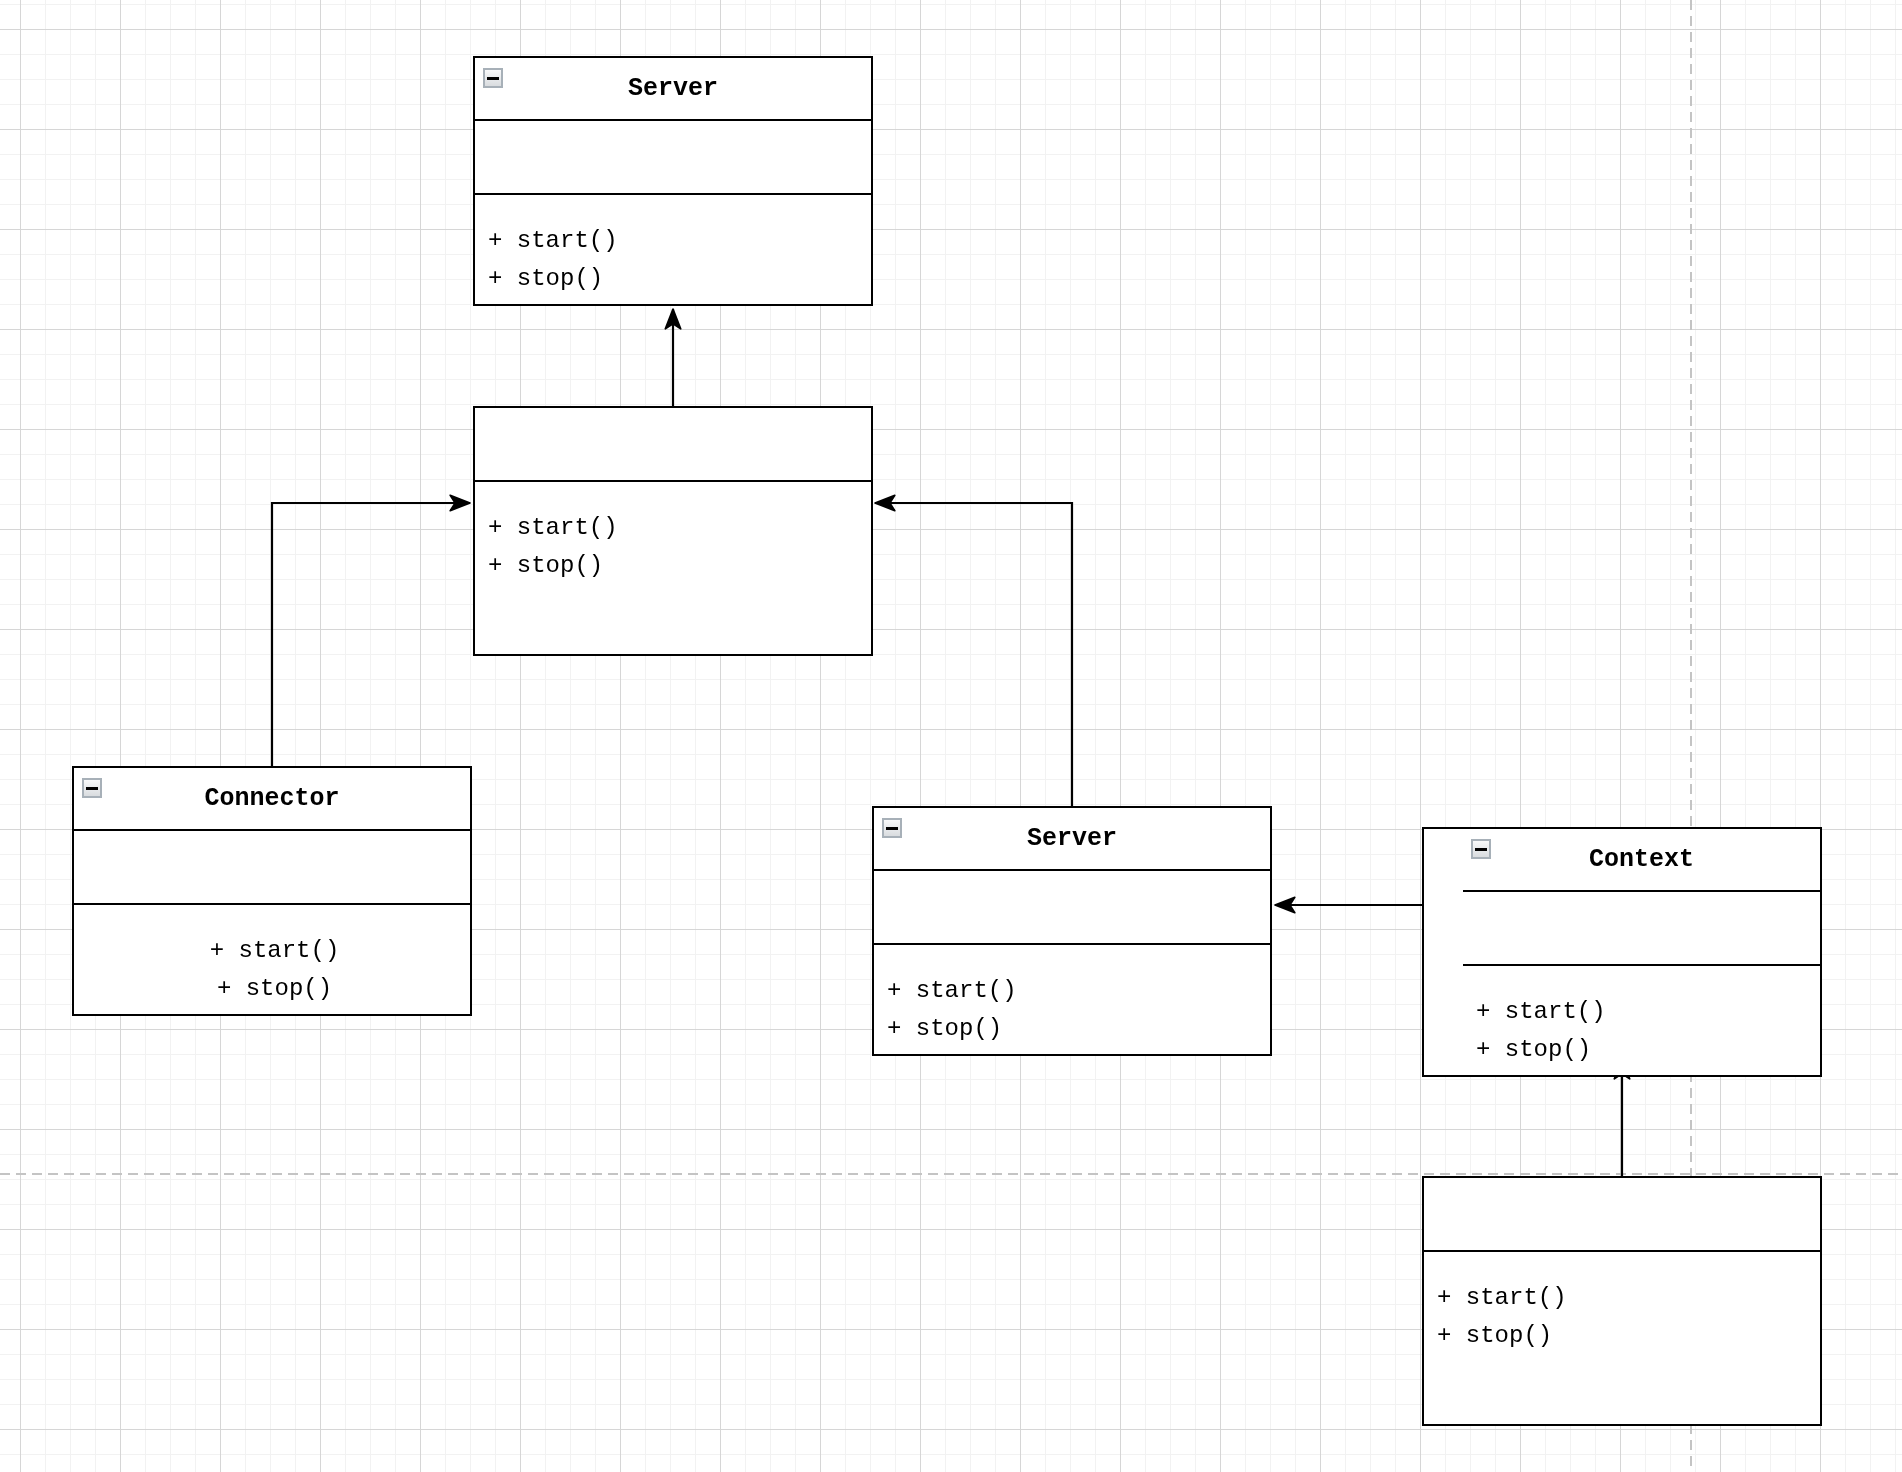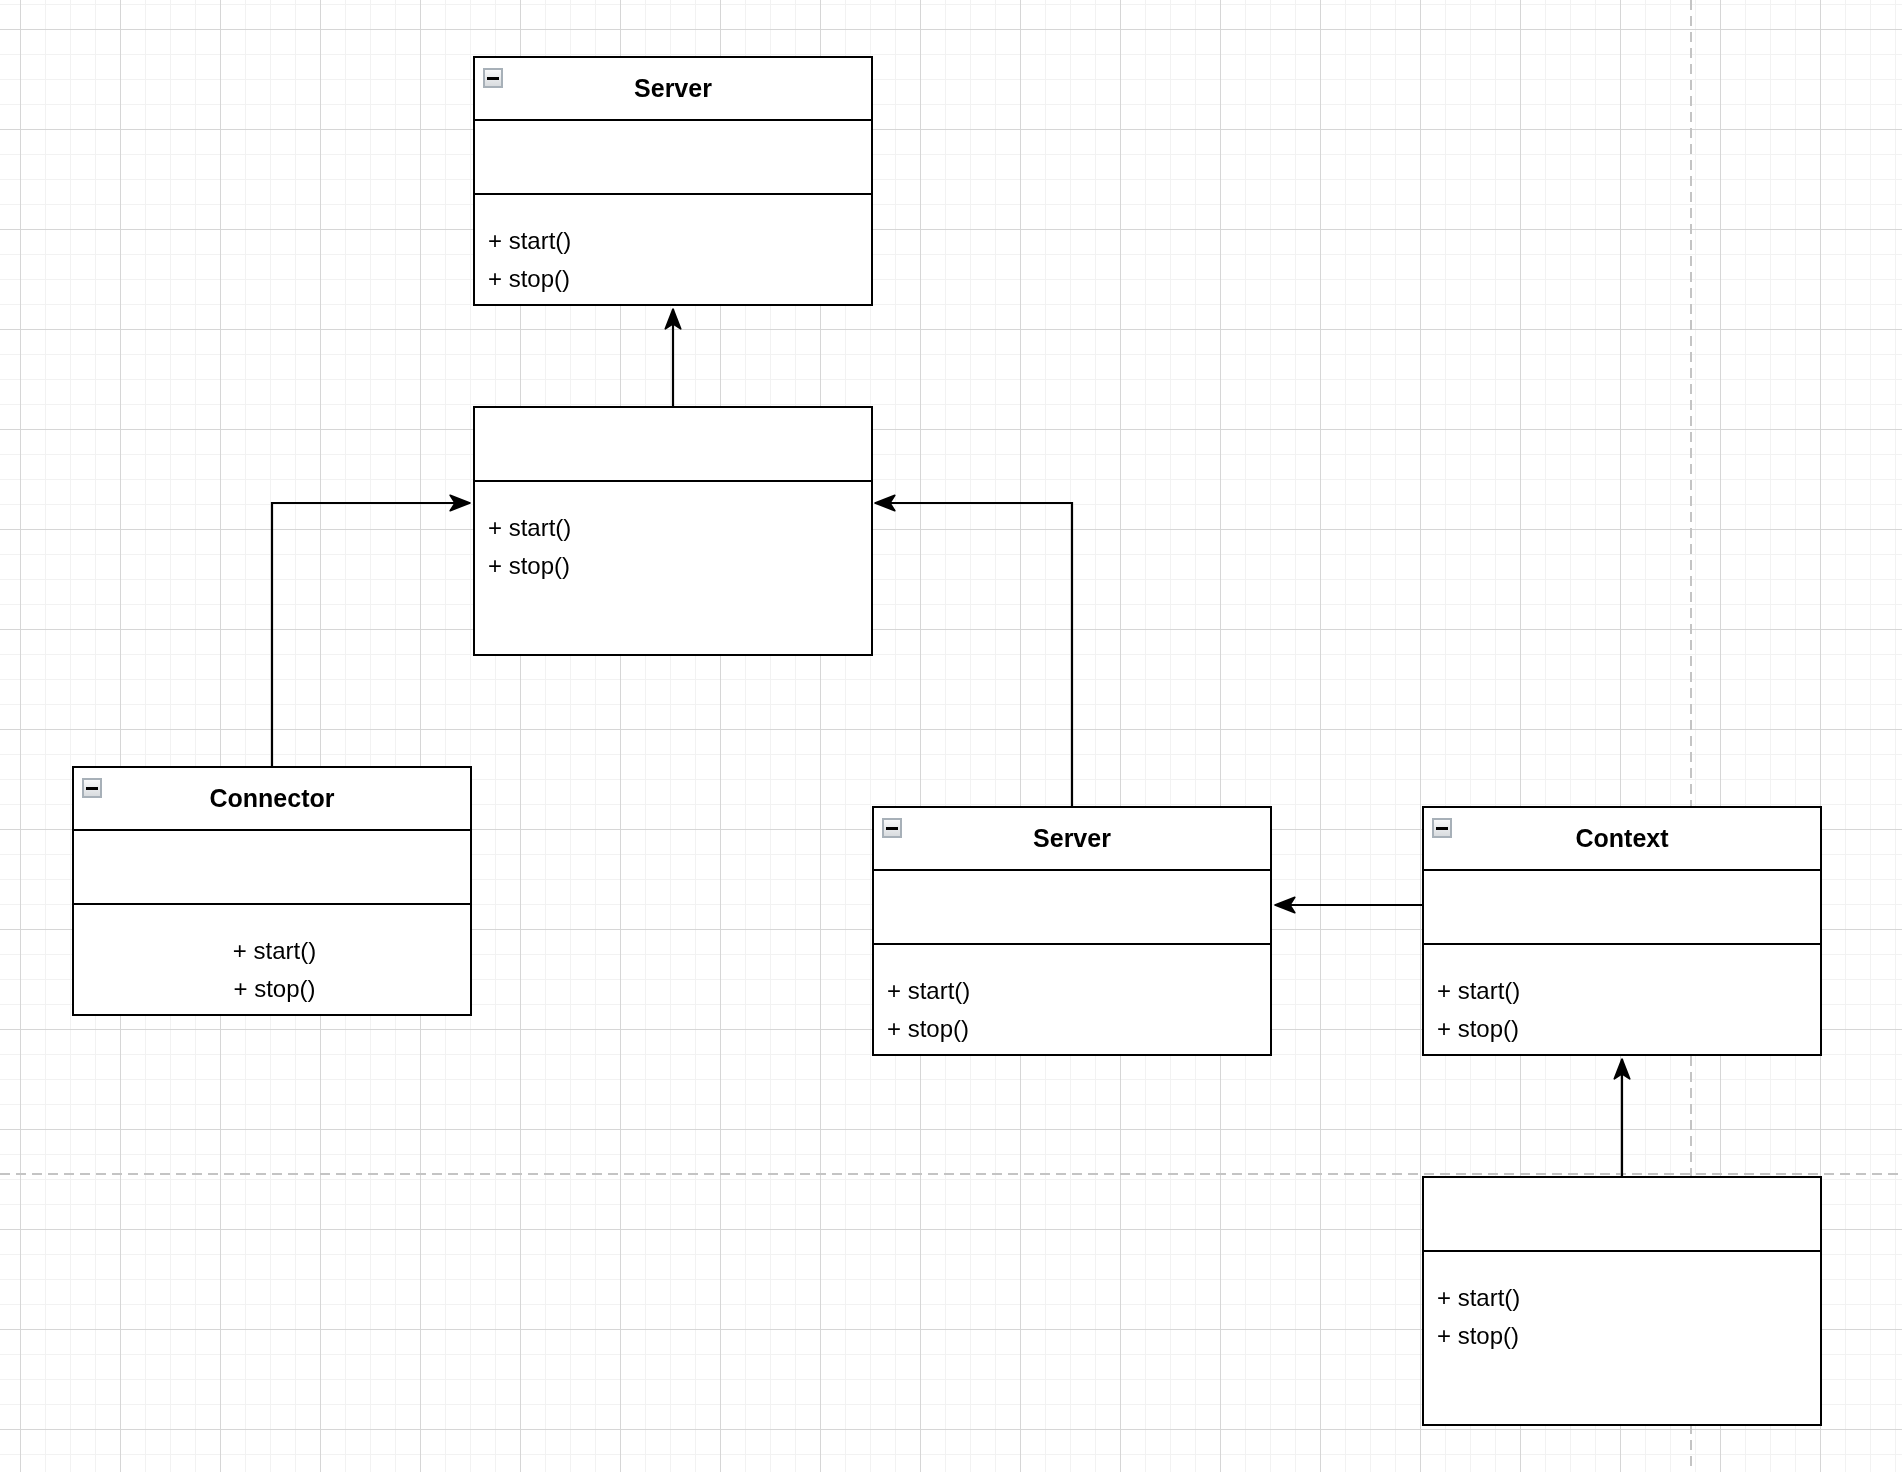--- a/index.html
+++ b/index.html
@@ -8,21 +8,21 @@
     width:1902px;height:1472px;
     overflow:hidden;
     background-color:#ffffff;
     background-image:
       linear-gradient(to right, #d6d6d6 1px, transparent 1px),
       linear-gradient(to bottom, #d6d6d6 1px, transparent 1px),
       linear-gradient(to right, #f2f2f2 1px, transparent 1px),
       linear-gradient(to bottom, #f2f2f2 1px, transparent 1px);
     background-size:100px 100px,100px 100px,25px 25px,25px 25px;
     background-position:20px 29px,20px 29px,20px 29px,20px 29px;
-    font-family:Liberation Sans, sans-serif;
+    font-family:Liberation Mono, monospace;
   }
   .edges{position:absolute;left:0;top:0;z-index:1;}
   .uml-class{
     position:absolute;z-index:2;
     width:400px;height:250px;box-sizing:border-box;
     background:#ffffff;border:2px solid #000000;
   }
   .uml-title{
     position:relative;height:63px;box-sizing:border-box;
     border-bottom:2px solid #000000;
@@ -112,21 +112,21 @@
         </span>
       <span>Server</span>
     </div>
     <div class="uml-attrs"></div>
     <div class="uml-methods">
       <div>+ start()</div>
       <div>+ stop()</div>
     </div>
   </div>
 
-  <div class="uml-class" style="left:1422px;top:806px;">
+  <div class="uml-class" style="left:1422px;top:827px;padding-left:39px;">
     <div class="uml-title">
       <span class="collapse">
           <span class="bar"></span>
         </span>
       <span>Context</span>
     </div>
     <div class="uml-attrs"></div>
     <div class="uml-methods">
       <div>+ start()</div>
       <div>+ stop()</div>

